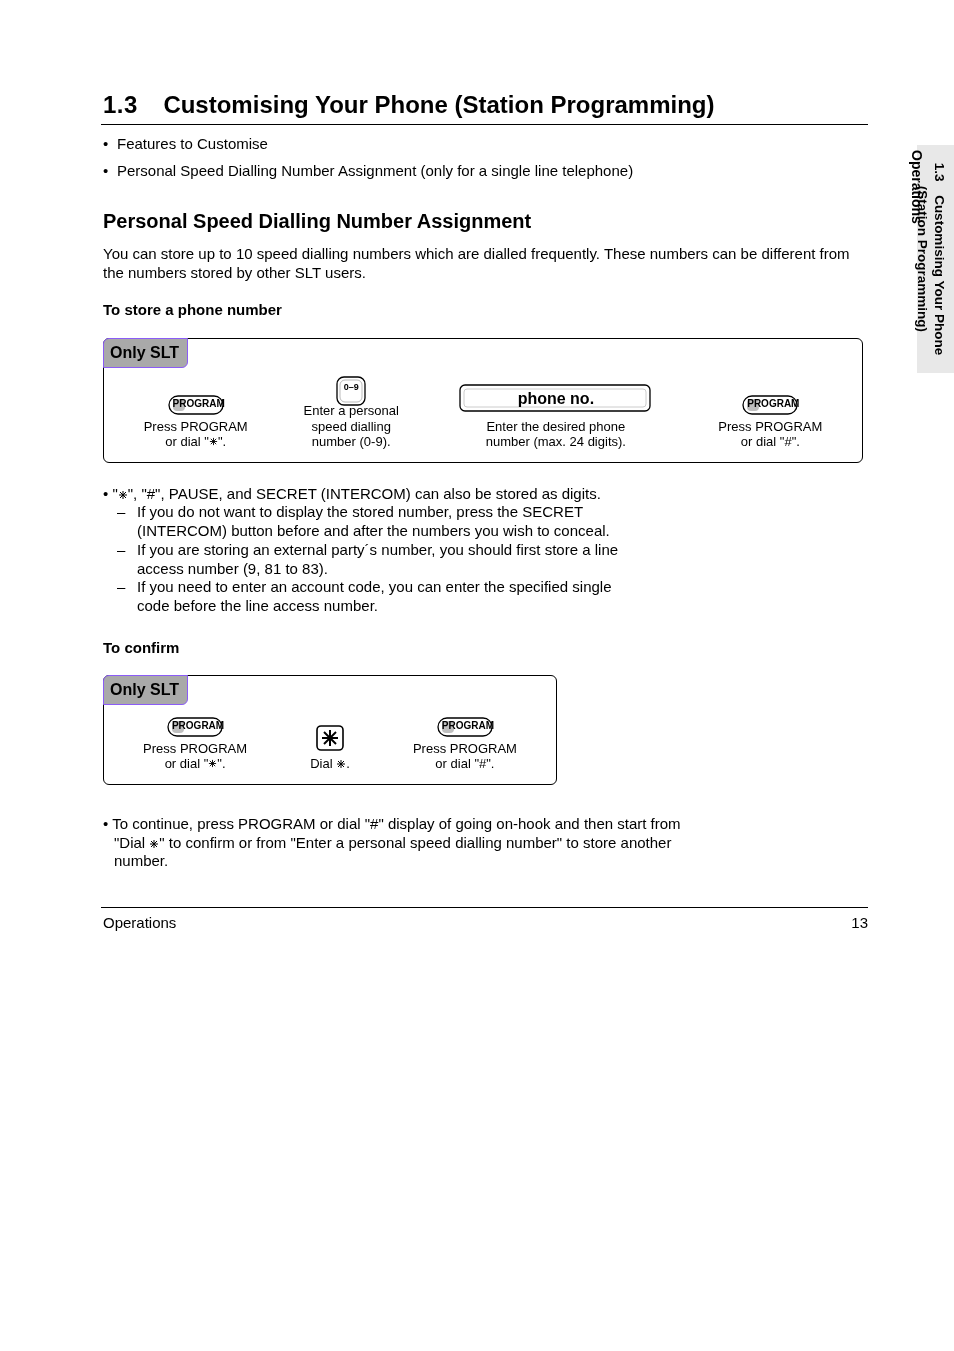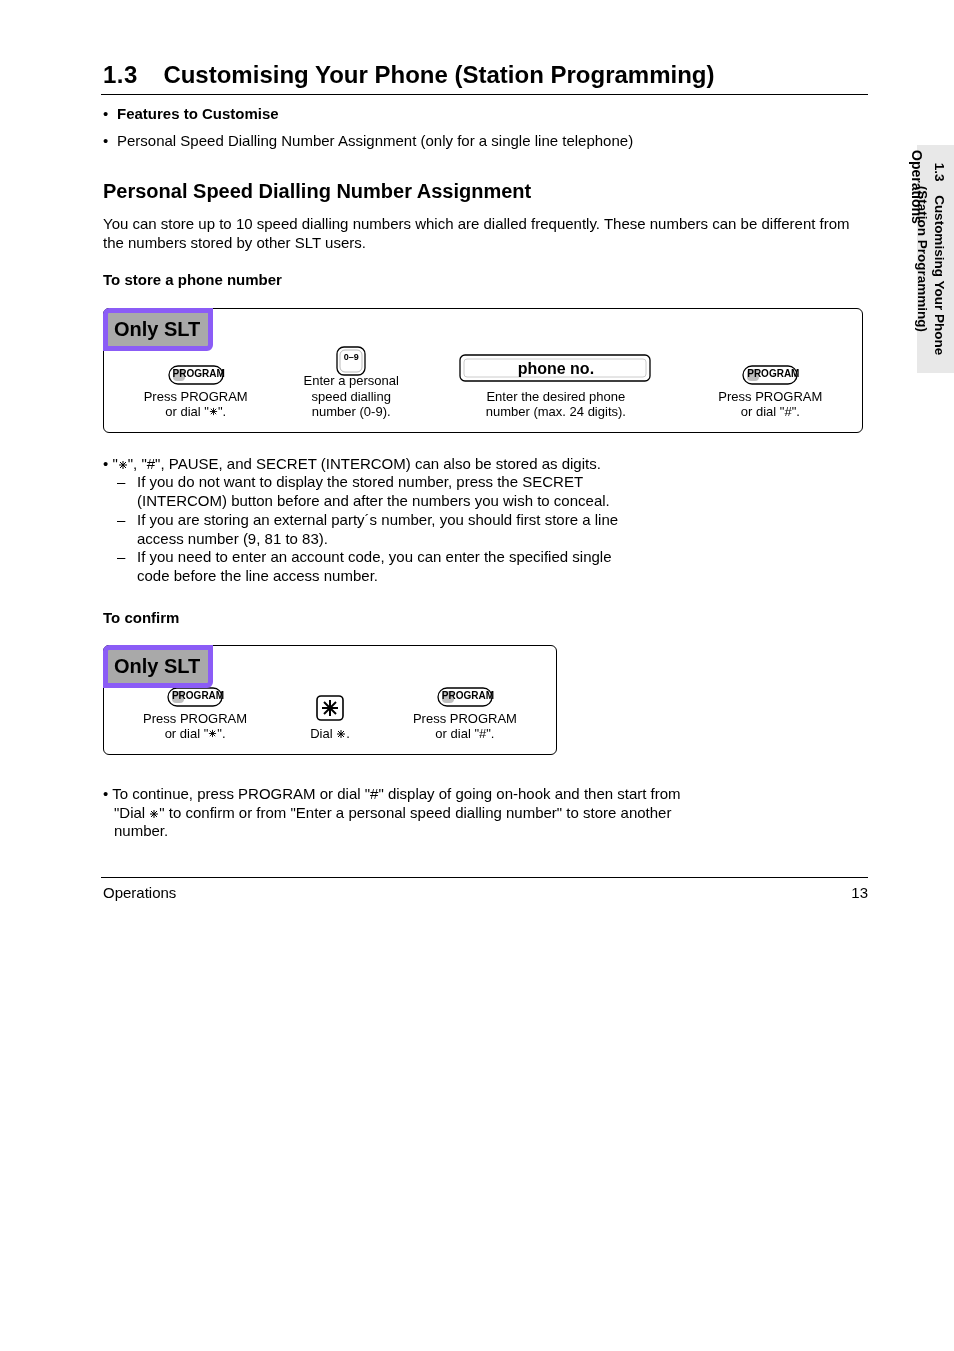--- a/index.html
+++ b/index.html
@@ -12,21 +12,21 @@
     font-size: 15px;
     line-height: 1.25;
   }
   .page {
     width: 954px;
     position: relative;
     box-sizing: border-box;
     padding: 0;
   }
   .content {
-    padding: 60px 86px 0 103px;
+    padding: 90px 86px 0 103px;
   }
   .section-head {
     margin-bottom: 4px;
   }
   .section-num {
     font-family: Arial, Helvetica, sans-serif;
     font-weight: bold;
     font-size: 24px;
     letter-spacing: 0.5px;
   }
@@ -98,23 +98,23 @@
     box-sizing: border-box;
   }
   .proc-tab {
     position: absolute;
     left: -1px;
     top: -1px;
     background: #a9a9a9;
     color: #000;
     font-family: Arial, Helvetica, sans-serif;
     font-weight: bold;
-    font-size: 20px;
+    font-size: 16px;
     padding: 4px 8px 4px 6px;
-    border: 5px solid #8b5cf6;
+    border: 1px solid #8b5cf6;
     border-radius: 6px 0 6px 0;
   }
   .proc-row {
     display: flex;
     align-items: flex-end;
     gap: 18px;
     margin-top: 10px;
   }
   .proc-step {
     display: flex;
@@ -167,21 +167,21 @@
     <div class="section-head">
       <span class="section-num">1.3</span>
       <span style="display:inline-block;width:18px"></span>
       <span class="section-title">Customising Your Phone (Station Programming)</span>
     </div>
     <hr class="rule">
 
 
     <div class="bullet">
       <span class="dot">•</span>
-      <span style="font-weight:bold">Features to Customise</span>
+      <span style="font-weight:normal">Features to Customise</span>
     </div>
     <div class="bullet" style="margin-top:8px">
       <span class="dot">•</span>
       <span>Personal Speed Dialling Number Assignment (only for a single line telephone)</span>
     </div>
 
     <p class="body" style="font-weight:bold;margin-top:28px;font-size:20px">Personal Speed Dialling Number Assignment</p>
     <p class="body" style="margin-top:10px">You can store up to 10 speed dialling numbers which are dialled frequently. These numbers can be different from the numbers stored by other SLT users.</p>
     <p class="body" style="font-weight:bold;margin-top:18px;font-size:15px">To store a phone number</p>
 

